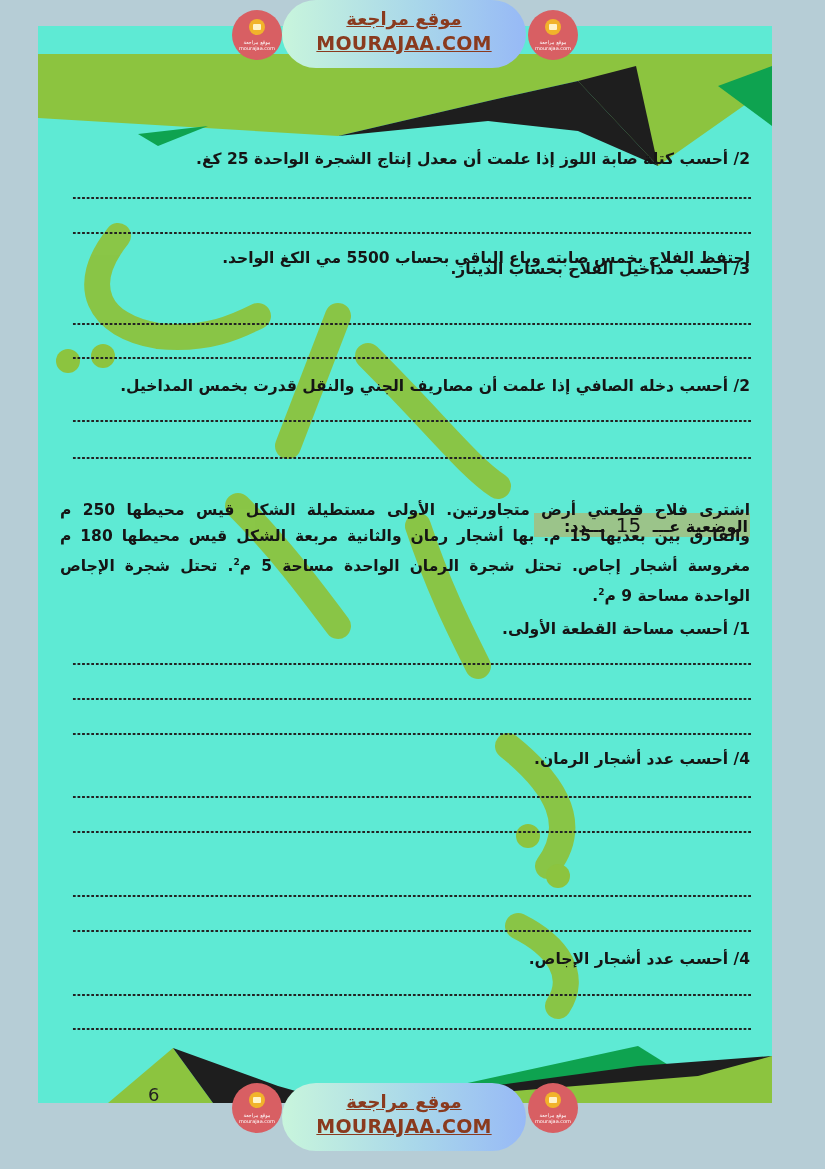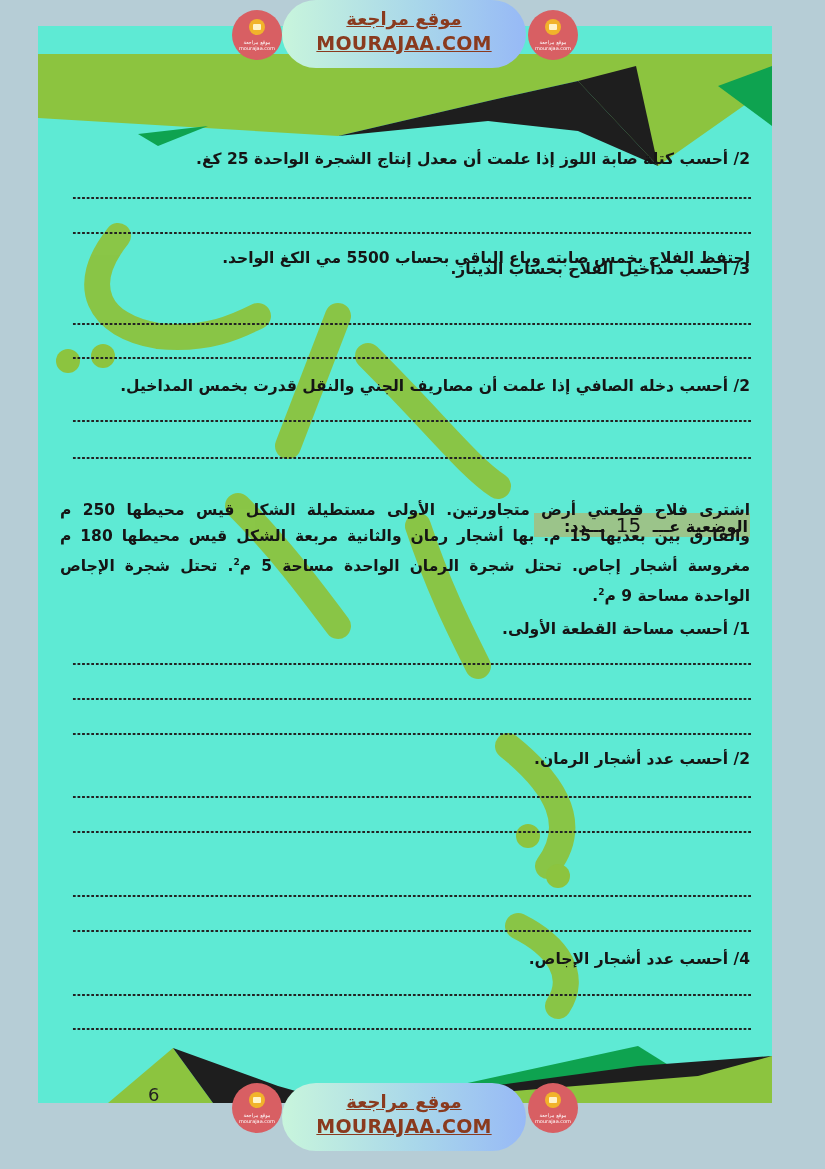--- a/index.html
+++ b/index.html
@@ -128,21 +128,21 @@
 
     <div class="para" style="top:471px;">
       <span>اشترى فلاح قطعتي أرض متجاورتين. الأولى مستطيلة الشكل قيس محيطها 250 م والفارق بين بعديها 15 م. بها أشجار رمان والثانية مربعة الشكل قيس محيطها 180 م مغروسة أشجار إجاص. تحتل شجرة الرمان الواحدة مساحة 5 م</span><sup>2</sup><span>. تحتل شجرة الإجاص الواحدة مساحة 9 م</span><sup>2</sup><span>.</span>
     </div>
 
     <div class="q" style="top:592px;">1/ أحسب مساحة القطعة الأولى.</div>
     <div class="dots" style="top:636px;"></div>
     <div class="dots" style="top:671px;"></div>
     <div class="dots" style="top:706px;"></div>
 
-    <div class="q" style="top:722px;">2/ أحسب عدد أشجار الرمان.</div>
+    <div class="q" style="top:722px;">4/ أحسب عدد أشجار الرمان.</div>
     <div class="dots" style="top:769px;"></div>
     <div class="dots" style="top:804px;"></div>
 
     <div class="dots" style="top:868px;"></div>
     <div class="dots" style="top:903px;"></div>
 
     <div class="q" style="top:922px;text-align:right;">4/ أحسب عدد أشجار الإجاص.</div>
     <div class="dots" style="top:967px;"></div>
     <div class="dots" style="top:1001px;"></div>
 

